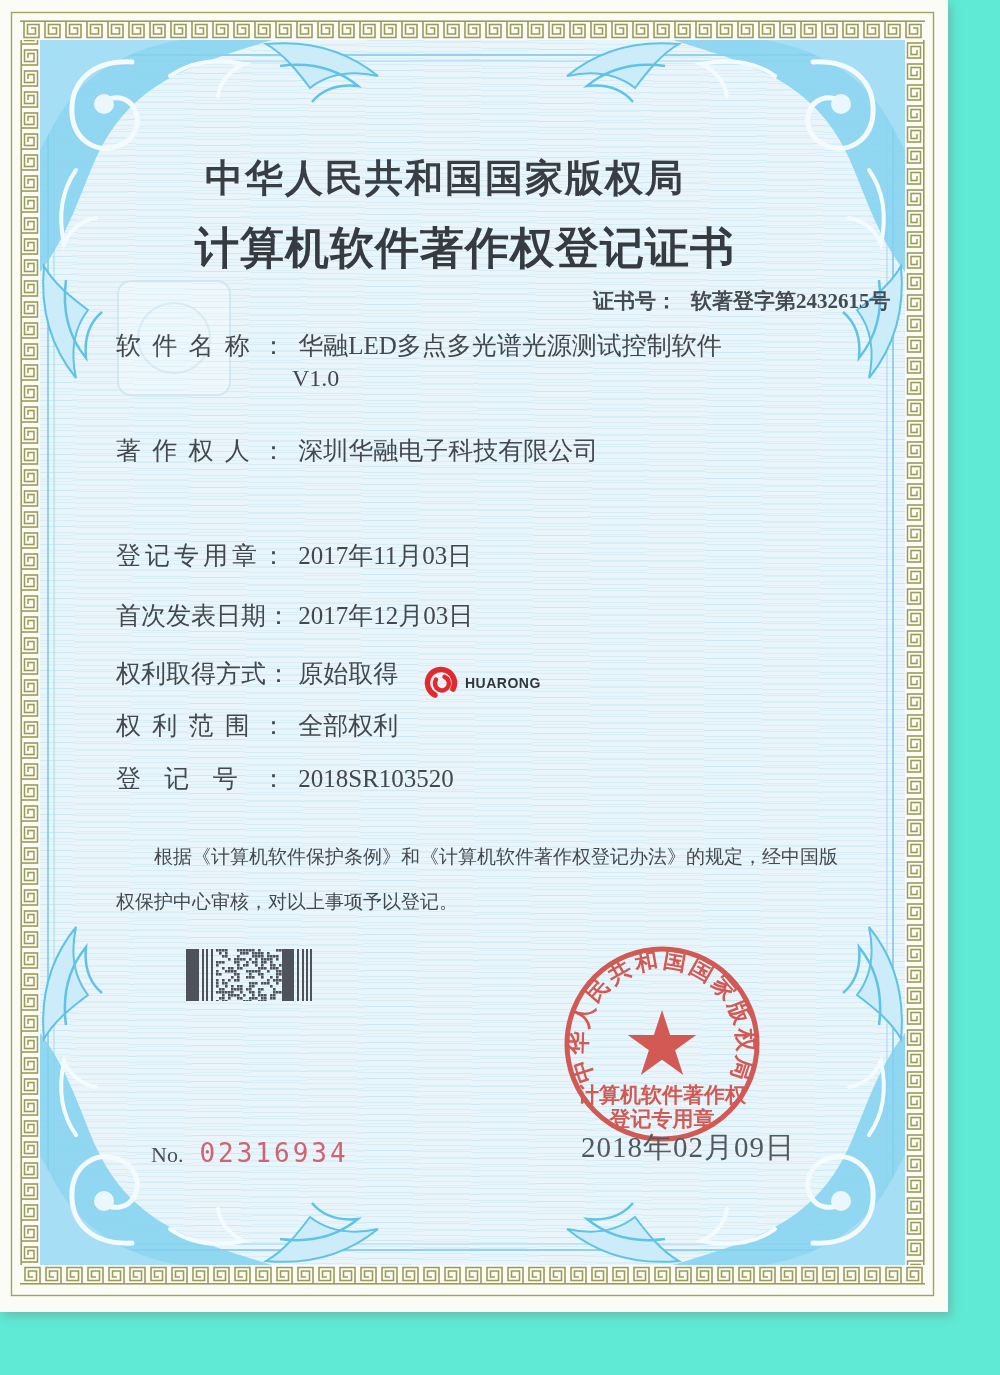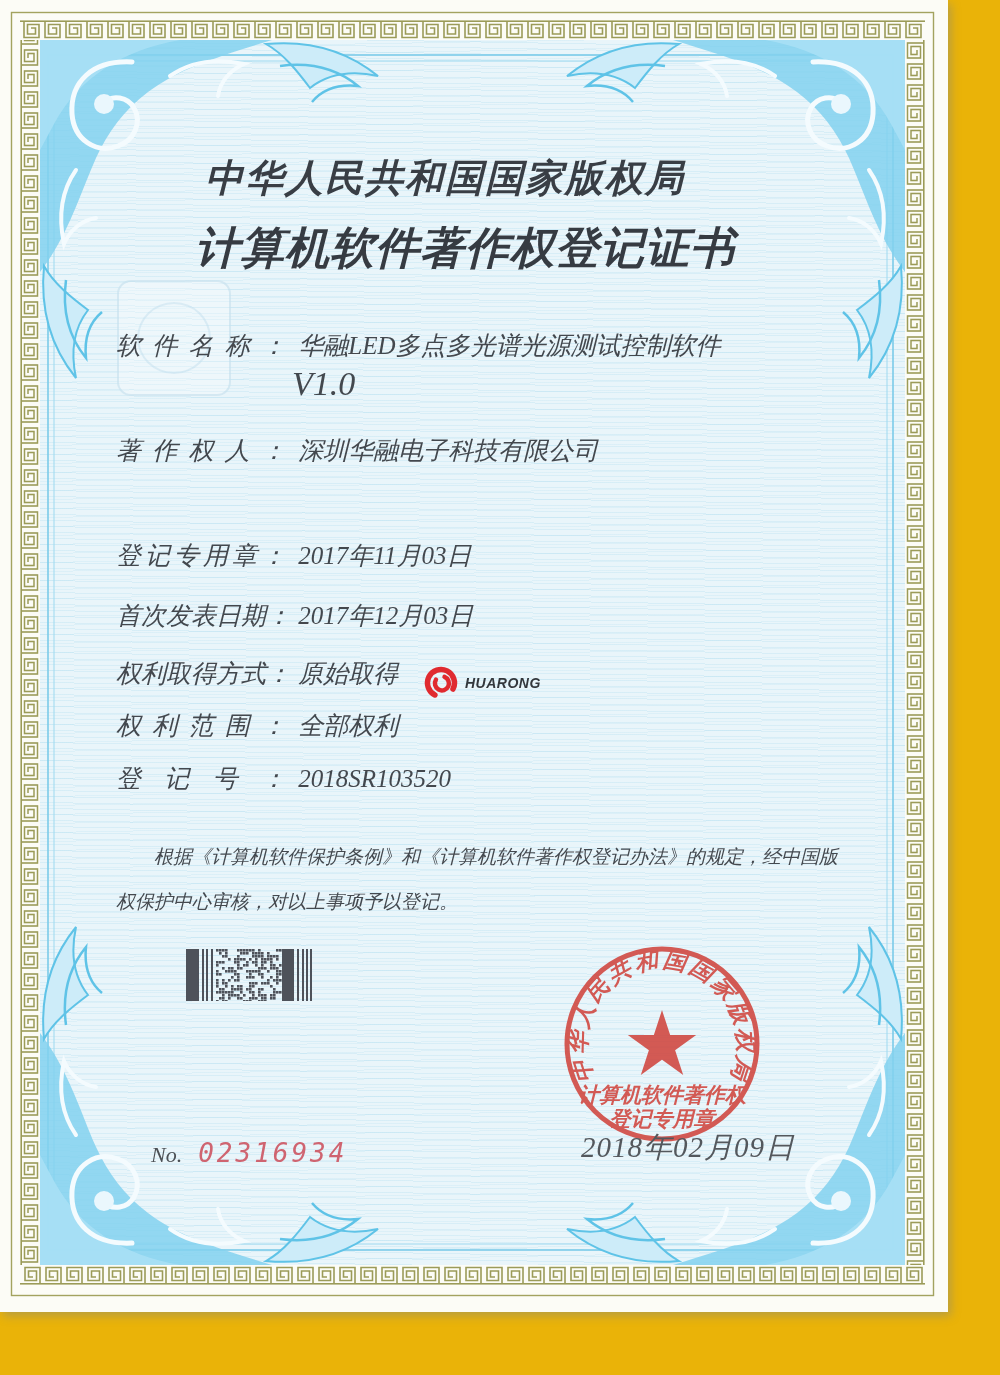--- a/index.html
+++ b/index.html
@@ -1,17 +1,17 @@
 <!DOCTYPE html>
 <html><head>
 <meta charset="utf-8">
 <style>
   html,body{margin:0;padding:0;background:#ffffff;}
-  .canvas{position:relative;width:1000px;height:1375px;background:#eab308;overflow:hidden;
-          font-family:"Liberation Serif","DejaVu Serif",serif;color:#43484e;font-style:italic;}
+  .canvas{position:relative;width:1000px;height:1375px;background:#5eead4;overflow:hidden;
+          font-family:"Liberation Serif","DejaVu Serif",serif;color:#43484e;}
   .paper{position:absolute;left:0;top:0;width:948px;height:1312px;background:#fcfcf6;
          box-shadow:3px 4px 9px rgba(120,130,138,.45);}
   .blue-field{position:absolute;left:40px;top:40px;width:865px;height:1225px;
     background-color:#e9f5fa;
     background-image:
       repeating-linear-gradient(1deg,  rgba(125,200,230,.17) 0 1px, rgba(0,0,0,0) 1px 6px),
       repeating-linear-gradient(179deg, rgba(125,200,230,.12) 0 1px, rgba(0,0,0,0) 1px 9px);}
   svg.frame{position:absolute;left:0;top:0;}
   .emboss{position:absolute;left:117px;top:280px;width:110px;height:112px;border-radius:14px;
           border:2px solid rgba(185,218,234,.5);background:rgba(255,255,255,.25);}
@@ -20,21 +20,21 @@
   .authority{position:absolute;left:0;top:153px;width:890px;text-align:center;
              font-size:38px;font-weight:bold;letter-spacing:2px;color:#393e45;}
   .cert-title{position:absolute;left:0;top:219px;width:890px;text-align:center;
              font-size:44px;font-weight:bold;letter-spacing:1px;color:#363b42;padding-left:20px;}
   .certno{position:absolute;left:593px;top:287px;font-size:21px;font-weight:600;color:#464b51;}
   .certno-val{margin-left:14px;}
   .row{position:absolute;left:116px;font-size:25px;color:#43484e;white-space:nowrap;}
   .lbl{display:inline-block;width:170px;text-align:justify;text-align-last:justify;text-justify:inter-character;
        vertical-align:baseline;}
   .val{margin-left:6px;}
-  .r1{top:329px;} .v2{position:absolute;left:292px;top:365px;font-size:34px;}
+  .r1{top:329px;} .v2{position:absolute;left:292px;top:365px;font-size:24px;}
   .r2{top:434px;} .r3{top:539px;} .r4{top:599px;} .r5{top:657px;} .r6{top:709px;} .r7{top:762px;}
   .statement{position:absolute;left:116px;top:834px;width:730px;font-size:19px;line-height:45px;
              text-indent:2em;color:#44494f;}
   .logo{position:absolute;left:424px;top:666px;display:flex;align-items:center;gap:7px;}
   .logo-text{font-family:"Liberation Sans","DejaVu Sans",sans-serif;font-weight:bold;font-size:14px;
              letter-spacing:.5px;color:#33373c;}
   .barcode{position:absolute;left:186px;top:949px;}
   .seal{position:absolute;left:556px;top:942px;opacity:.88;}
   .seal text{font-family:"Liberation Serif","DejaVu Serif",serif;}
   .issue-date{position:absolute;left:581px;top:1128px;font-size:29px;letter-spacing:1px;color:#54585d;z-index:5;}
@@ -91,20 +91,23 @@
       <use xlink:href="#cornerG" href="#cornerG" transform="translate(905,40) scale(-1,1)"></use>
       <use xlink:href="#cornerG" href="#cornerG" transform="translate(40,1265) scale(1,-1)"></use>
       <use xlink:href="#cornerG" href="#cornerG" transform="translate(905,1265) scale(-1,-1)"></use>
     </svg>
 
     <div class="emboss"></div>
 
     <div class="authority">中华人民共和国国家版权局</div>
     <div class="cert-title">计算机软件著作权登记证书</div>
 
+    <div class="certno">
+      <span>证书号：</span><span class="certno-val">软著登字第2432615号</span>
+    </div>
 
     <div class="row r1">
       <span class="lbl">软件名称：</span>
       <span class="val">华融LED多点多光谱光源测试控制软件</span>
     </div>
     <div class="v2">V1.0</div>
 
     <div class="row r2">
       <span class="lbl">著作权人：</span>
       <span class="val">深圳华融电子科技有限公司</span>

